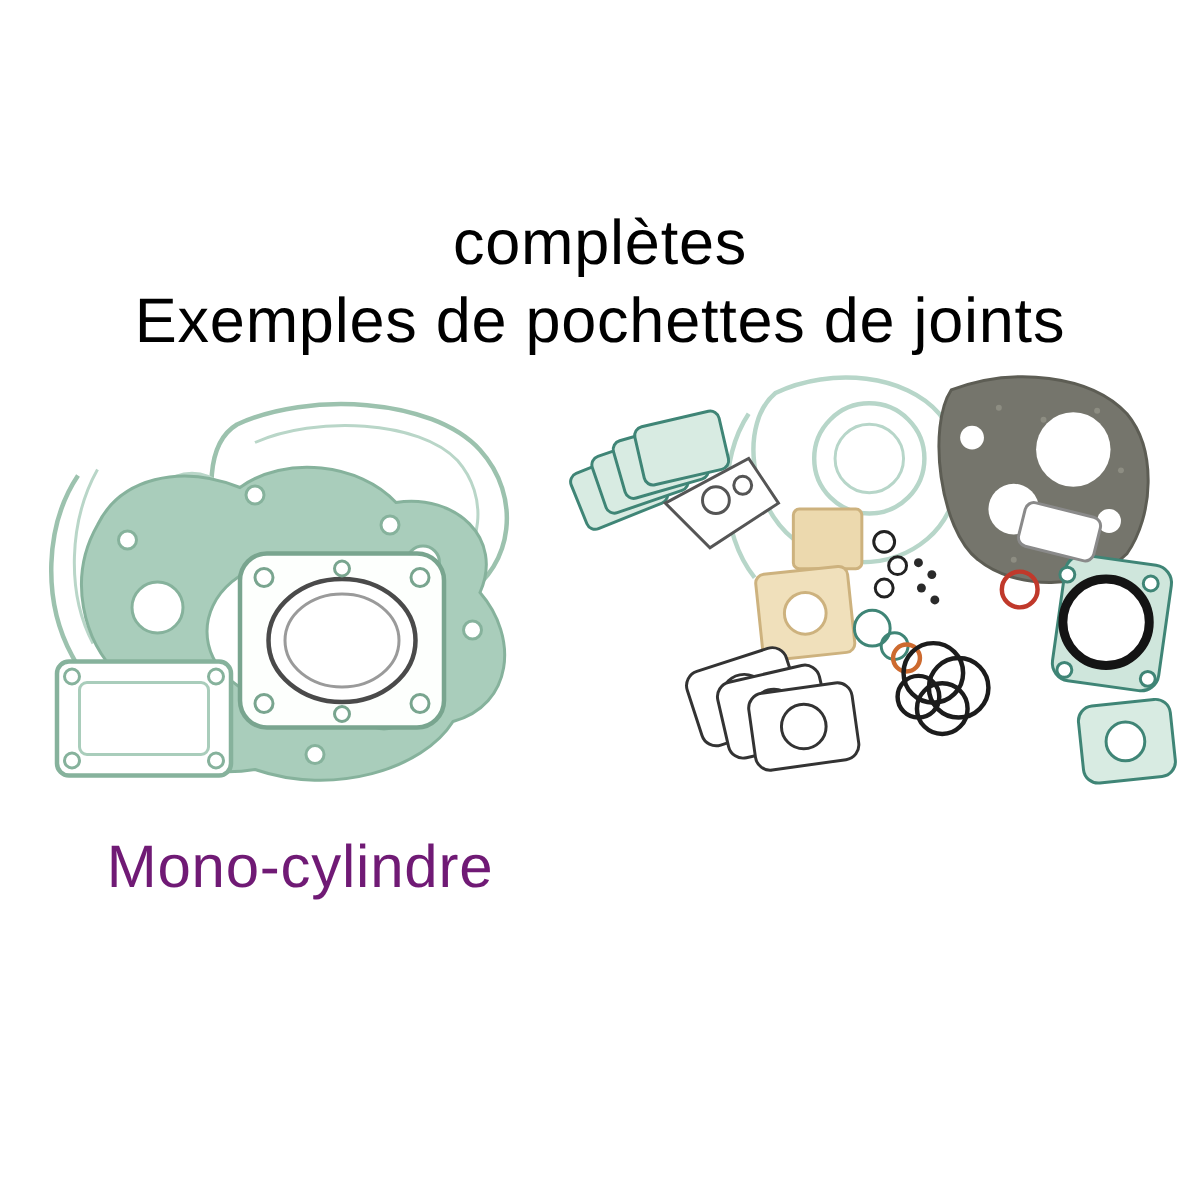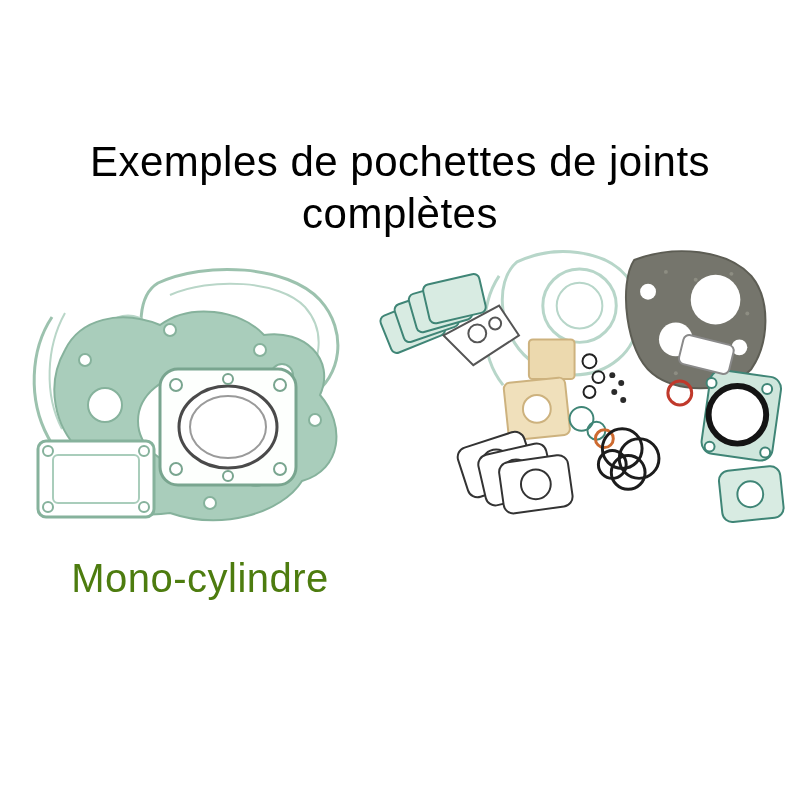--- a/index.html
+++ b/index.html
@@ -48,34 +48,34 @@
   .labels {
     position: absolute;
     top: 556px;
     left: 0;
     width: 800px;
     display: flex;
   }
   .label-cell {
     width: 50%;
     text-align: center;
-    color: #4d7c0f;
+    color: #701a75;
     font-size: 40px;
     font-weight: 400;
     letter-spacing: 0.5px;
   }
 </style>
 </head>
 <body>
 
 <div class="page">
 
   <div class="title">
+    <div>complètes</div>
     <div>Exemples de pochettes de joints</div>
-    <div>complètes</div>
   </div>
 
   <svg class="illus illus-left" viewBox="0 0 370 285" xmlns="http://www.w3.org/2000/svg">
     <g fill="none" stroke="#9cc2ae" stroke-width="3">
       <path d="M148,28 C195,6 278,10 310,45 C338,76 332,122 300,142 C272,160 232,152 212,128 C186,152 152,142 140,112 C126,76 128,40 148,28 Z"></path>
       <path d="M160,40 C200,22 270,25 295,52 C316,76 312,112 288,128" stroke="#b9d6c8" stroke-width="2"></path>
       <path d="M42,62 C20,95 18,145 38,182 C45,196 55,205 68,210"></path>
       <path d="M55,58 C36,92 34,140 52,174" stroke="#b9d6c8" stroke-width="2"></path>
       <circle cx="118" cy="88" r="27" stroke="#b9d6c8"></circle>
     </g>

